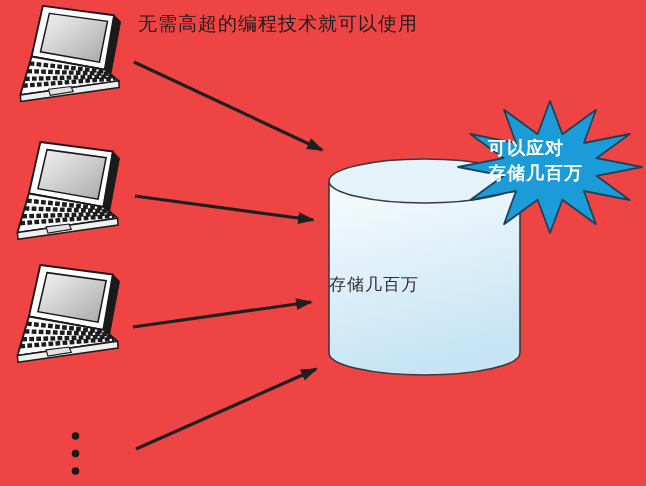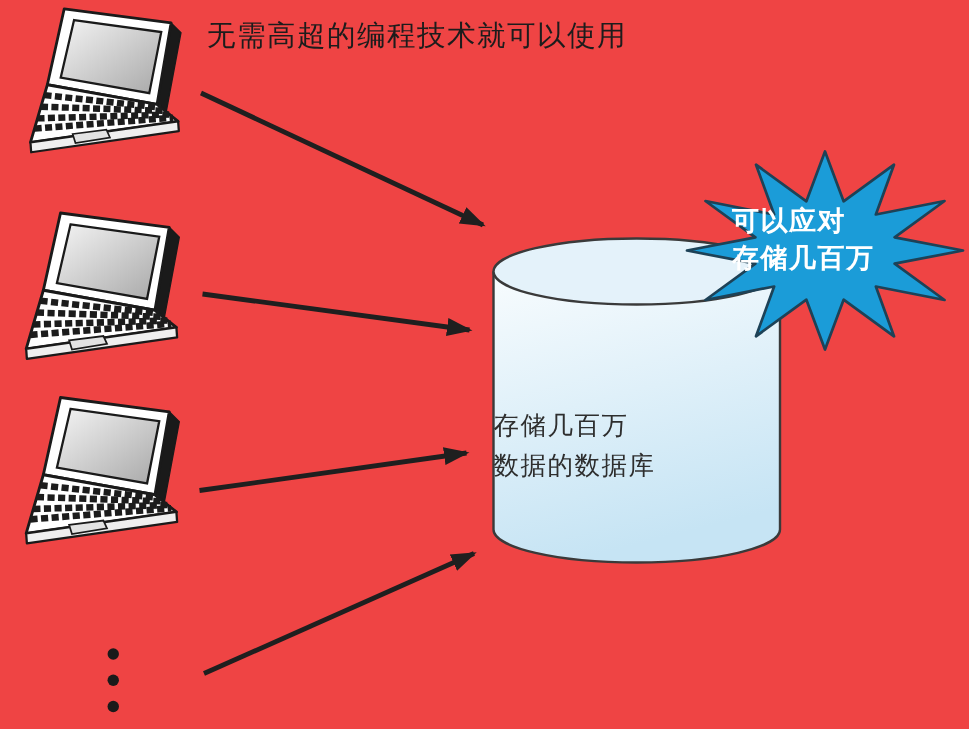--- a/index.html
+++ b/index.html
@@ -106,21 +106,20 @@
       <ellipse cx="424.5" cy="181" rx="95.5" ry="22" style="fill:var(--cylinder-top,#e4f2fa)" stroke="#3a3a3a" stroke-width="1.6"></ellipse>
     </g>
 
     <polygon points="642,167 596.4,175.8 629.7,200 583.9,191 596,224.2 562.4,199.8 550,233 537.6,199.8 504,224.2 516.1,191 470.3,200 503.6,175.8 458,167 503.6,158.2 470.3,134 516.1,143 504,109.8 537.6,134.2 550,101 562.4,134.2 596,109.8 583.9,143 629.7,134 596.4,158.2" style="fill:var(--burst-fill,#1b9cd8);stroke:var(--burst-stroke,#1d4257)" stroke-width="1.8" stroke-linejoin="round"></polygon>
   </svg>
 
   <div class="label caption-top">无需高超的编程技术就可以使用</div>
 
   <div class="label db-label">
     <div>存储几百万</div>
-    <div>数据的数据库</div>
   </div>
 
   <div class="label burst-label">
     <div>可以应对</div>
     <div>存储几百万</div>
   </div>
 
 </div>
 
 </body></html>

